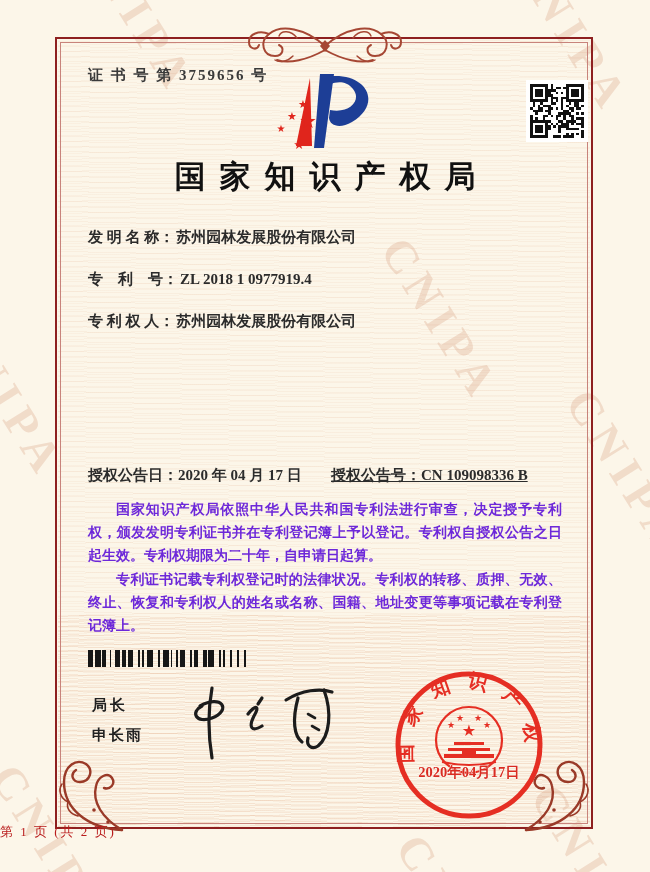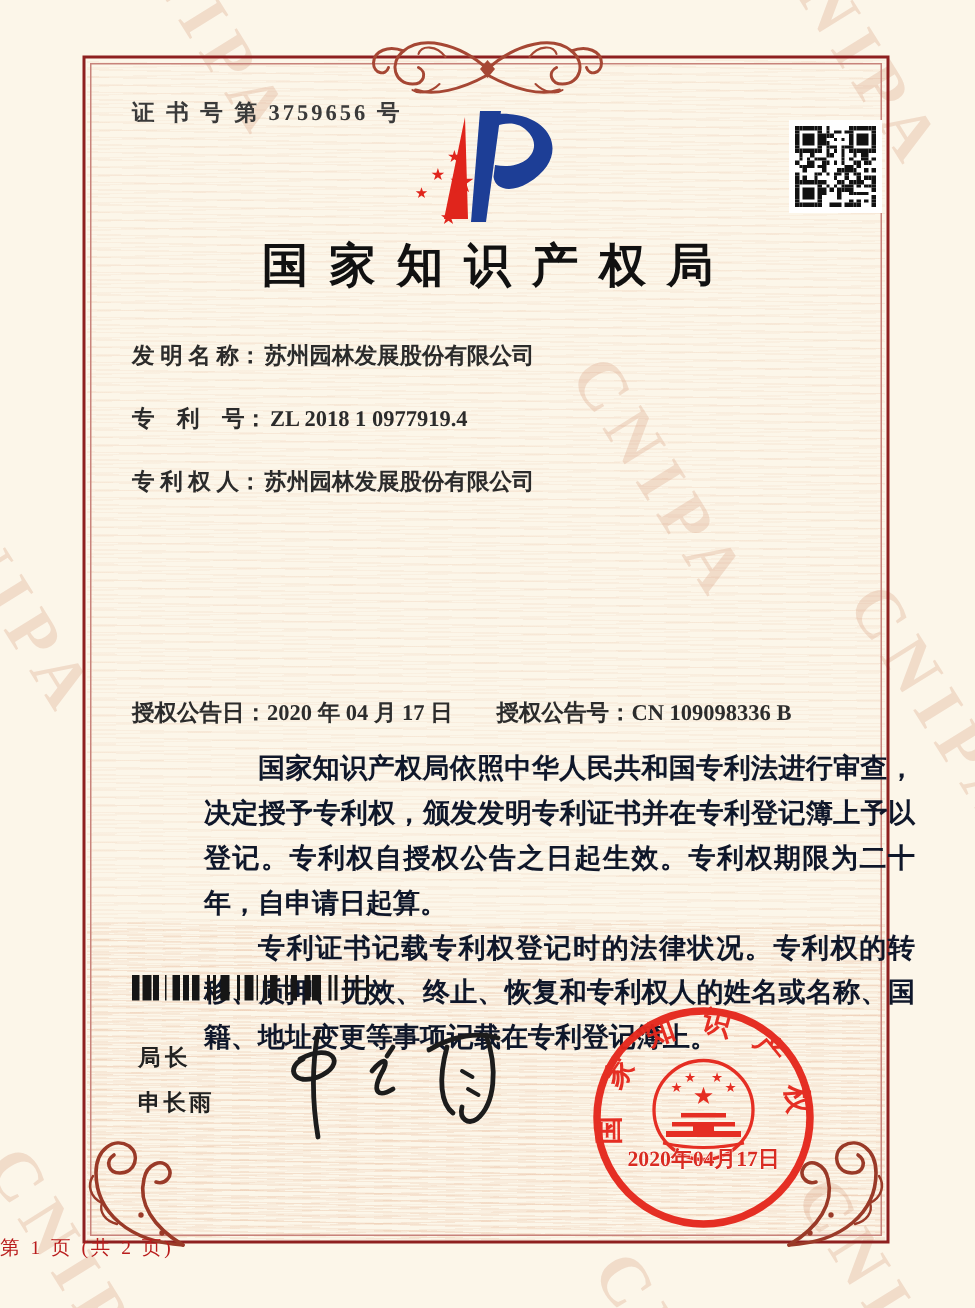--- a/index.html
+++ b/index.html
@@ -40,25 +40,25 @@
   .title{position:absolute;left:0;top:156px;width:100%;text-align:center;font-size:31px;
          font-weight:700;letter-spacing:14px;text-indent:14px;color:#111;z-index:4;}
 
   
   .fields{position:absolute;left:88px;top:228px;width:480px;z-index:4;}
   .frow{height:42px;font-size:15px;font-weight:600;color:#2b2b2b;white-space:nowrap;}
   .flabel{display:inline-block;}
   .fvalue{margin-left:2px;}
   .grant-row{position:absolute;left:88px;top:466px;width:480px;font-size:15px;
              font-weight:600;white-space:nowrap;z-index:4;}
-  .grant-no{position:absolute;left:243px;top:0;}
-
-  
-  .body-text{position:absolute;left:88px;top:498px;width:474px;font-size:18px;
-             line-height:1.66;text-align:justify;color:#0f172a;z-index:4;font-weight:600;margin-left:48px;}
+  .grant-no{position:absolute;left:243px;top:0;text-decoration:underline;}
+
+  
+  .body-text{position:absolute;left:88px;top:498px;width:474px;font-size:14px;
+             line-height:1.66;text-align:justify;color:#6d28d9;z-index:4;font-weight:600;}
   .body-text p{margin:0;text-indent:2em;}
 
   
   .barcode{position:absolute;left:88px;top:650px;width:178px;height:17px;font-size:0;
            z-index:4;white-space:nowrap;}
   .barcode span{display:inline-block;height:100%;}
 
   
   .signer-title{position:absolute;left:92px;top:696px;font:700 15px "Liberation Sans",sans-serif;
                 letter-spacing:3px;color:#222;z-index:4;}

